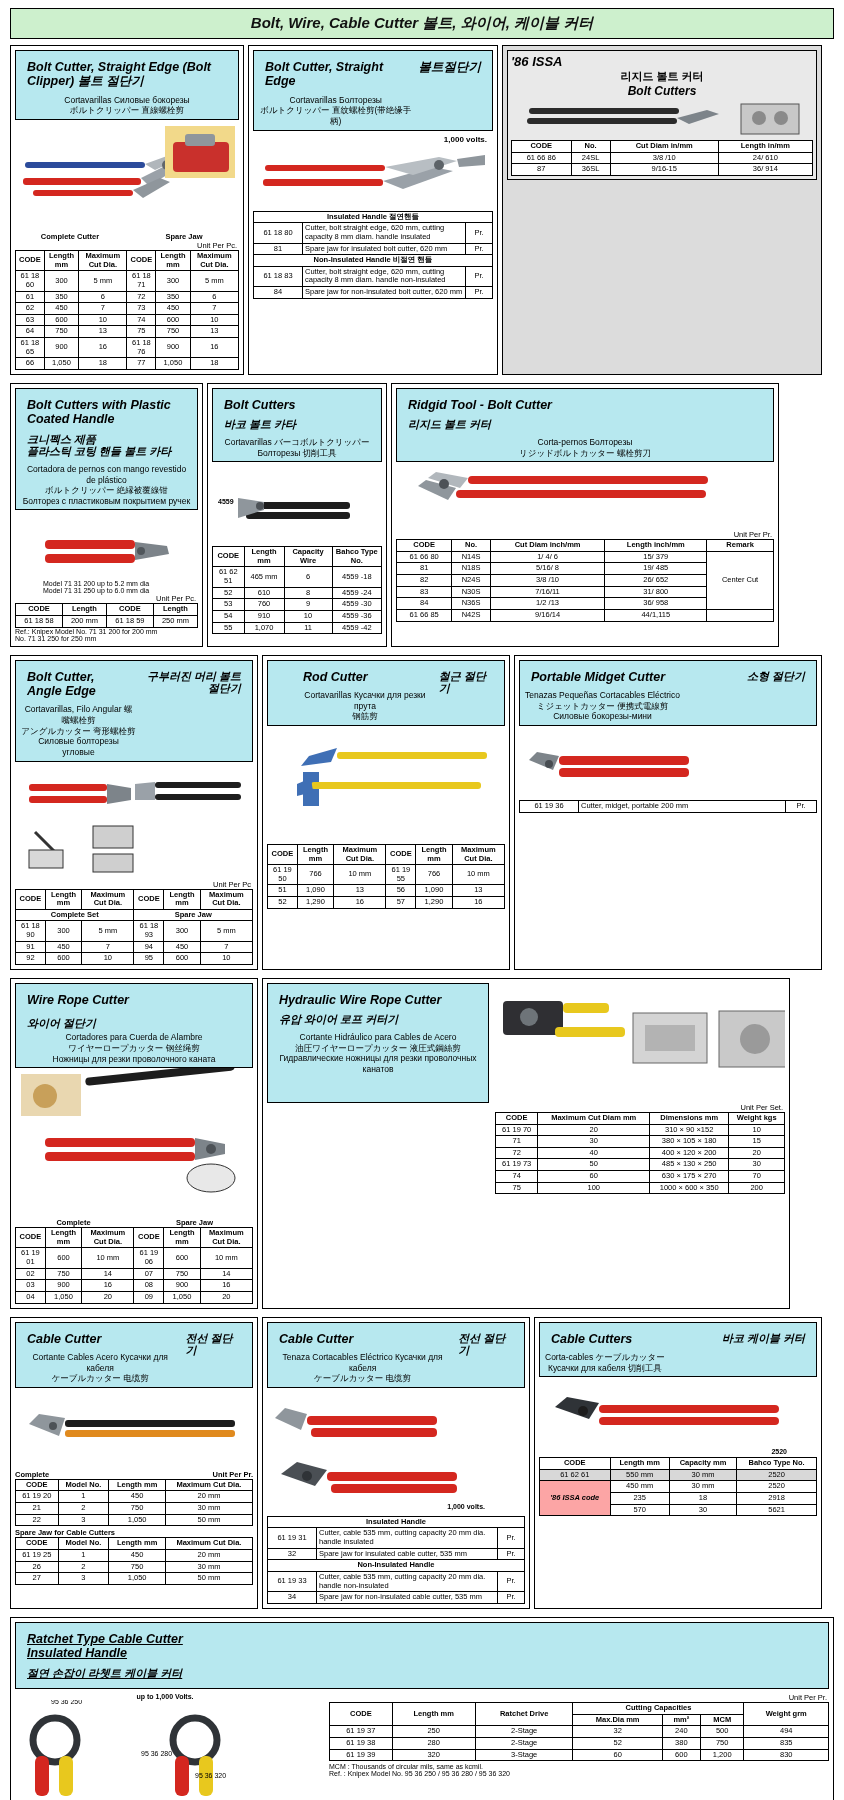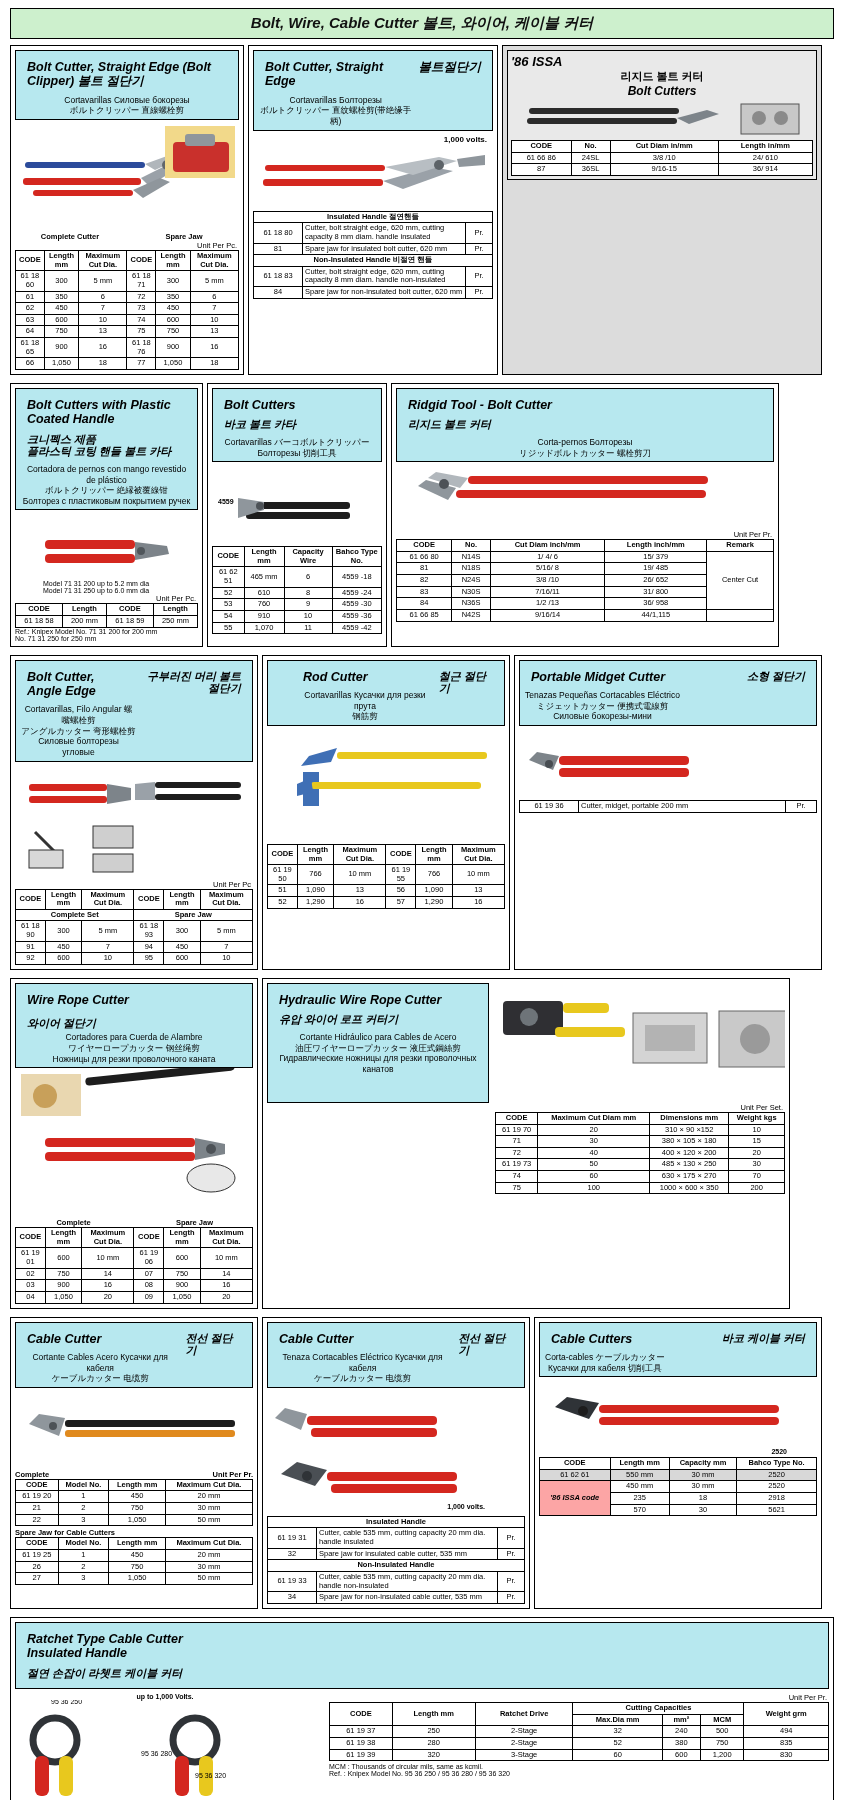--- a/index.html
+++ b/index.html
@@ -904,21 +904,21 @@
               <td>570</td>
               <td>30</td>
               <td>5621</td>
             </tr>
         </tbody>
       </table>
     </div>
   </div>
 
   <div class="section" style="margin:4px 10px 10px 10px;">
-    <div class="hdr" style="display:flex;gap:8px;">
+    <div class="hdr" style="display:flex;gap:8px;text-decoration:underline;">
       <div style="flex:0 0 210px">
         <div class="h1">Ratchet Type Cable Cutter Insulated Handle</div>
         <div class="h1" style="font-size:11px">절연 손잡이 라쳇트 케이블 커터</div>
       </div>
     </div>
 
     <div class="row" style="margin-top:4px">
       <div class="col" style="width:300px;">
         <div class="small center bold">up to 1,000 Volts.</div>
         <div class="art" style="height:110px;position:relative">

